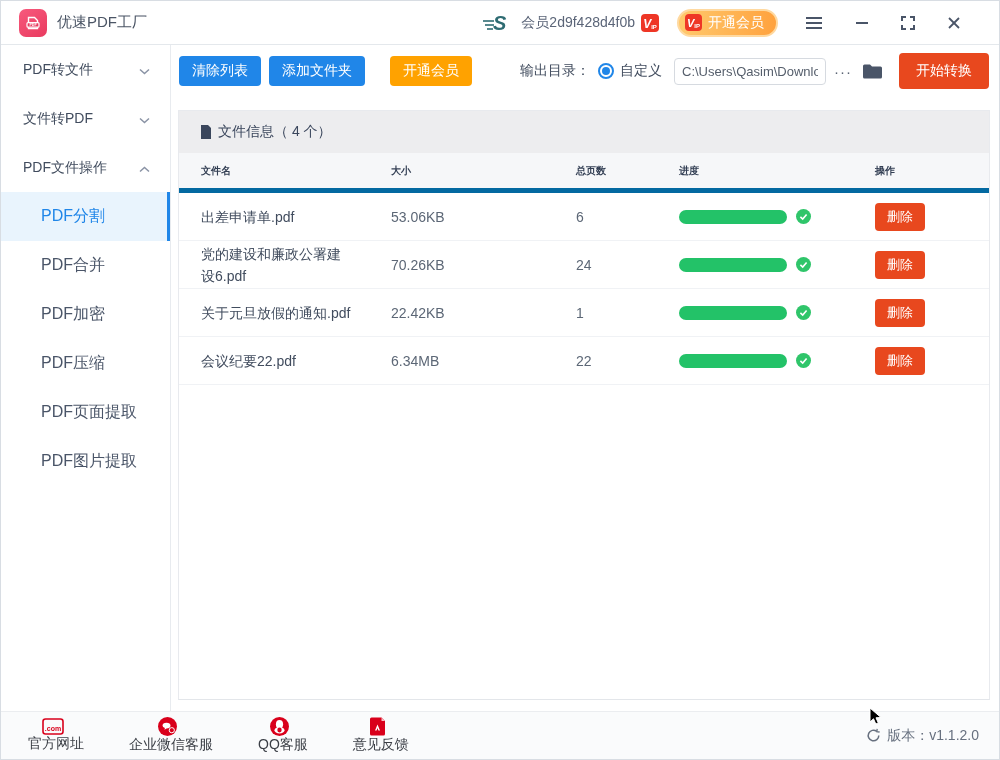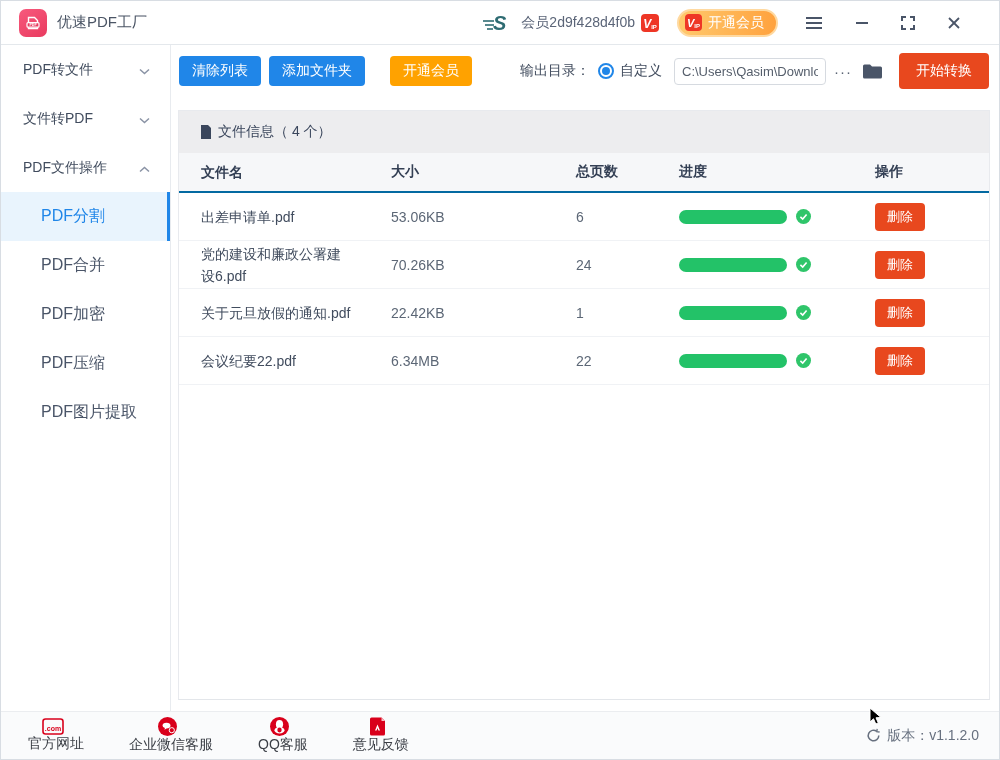--- a/index.html
+++ b/index.html
@@ -45,21 +45,21 @@
   .radio-label { font-size:14px; color:#414c5e; margin-right:12px; }
   .path-input { width:152px; height:27px; border:1px solid #d6dae0; border-radius:4px; font-size:13px; color:#555e6b; padding:0 7px; font-family:inherit; outline:none; white-space:nowrap; overflow:hidden; }
   .more-btn { background:none; border:none; font-size:15px; color:#5a6474; letter-spacing:1px; margin:0 10px 0 8px; cursor:pointer; }
   .folder-btn { background:none; border:none; cursor:pointer; display:flex; align-items:center; }
   .btn-start { background:#e8481e; font-size:14px; padding:9px 17px; margin-left:16px; }
 
   
   .card { margin:13px 9px 0 7px; border:1px solid #e8eaee; border-bottom:1px solid #e3e6ea; height:590px; display:flex; flex-direction:column; background:#fff; }
   .fileinfo-bar { height:42px; background:#ededef; display:flex; align-items:center; padding-left:21px; font-size:14px; color:#3a465c; }
   .fileinfo-bar .txt { margin-left:6px; }
-  .thead { height:40px; display:flex; align-items:center; padding:0 22px; background:#f6f7f9; border-bottom:2px solid #0369a1; font-size:14px; color:#333f54; font-weight:bold;justify-content:center; }
+  .thead { height:40px; display:flex; align-items:center; padding:0 22px; background:#f6f7f9; border-bottom:5px solid #0369a1; font-size:10px; color:#333f54; font-weight:bold;justify-content:center; }
   .trow { min-height:48px; display:flex; align-items:center; padding:0 22px; border-bottom:1px solid #f0f2f5; font-size:14px; }
   .col-name { width:150px; margin-right:40px; color:#414c5e; line-height:22px; }
   .col-size { width:145px; margin-right:40px; color:#5c6776; }
   .col-pages { width:63px; margin-right:40px; color:#5c6776; }
   .col-progress { width:156px; margin-right:40px; display:flex; align-items:center; }
   .col-action { flex:1; }
   .thead .col-name,.thead .col-size,.thead .col-pages,.thead .col-progress,.thead .col-action { color:#333f54; }
   .pill { width:108px; height:14px; border-radius:7px; background:#23c268; }
   .check { margin-left:9px; display:flex; }
   .btn-del { background:#e8481e; border:none; border-radius:4px; color:#fff; font-size:13px; padding:5px 12px; cursor:pointer; font-family:inherit; }
@@ -167,20 +167,23 @@
           <span>PDF分割</span>
         </div>
       <div class="sub-item">
           <span>PDF合并</span>
         </div>
       <div class="sub-item">
           <span>PDF加密</span>
         </div>
       <div class="sub-item">
           <span>PDF压缩</span>
+        </div>
+      <div class="sub-item">
+          <span>PDF页面提取</span>
         </div>
       <div class="sub-item">
           <span>PDF图片提取</span>
         </div>
     </nav>
 
     <main class="main">
       <div class="toolbar">
         <button class="btn btn-blue">清除列表</button>
         <button class="btn btn-blue">添加文件夹</button>

